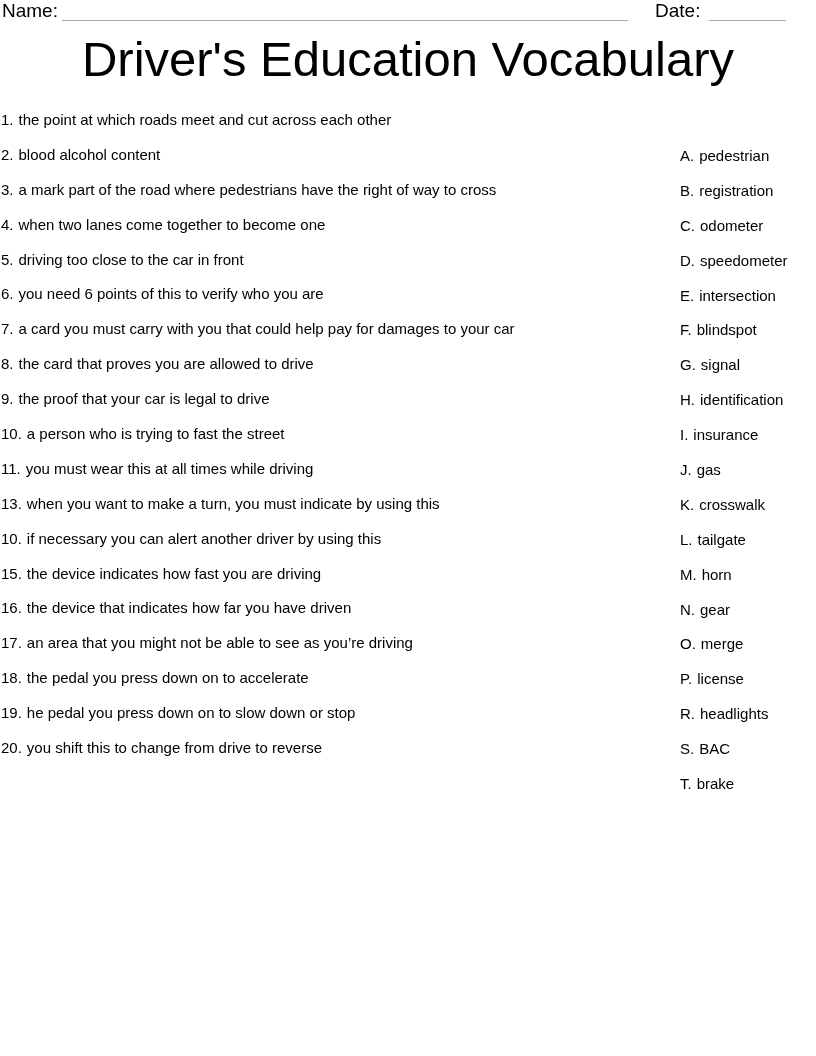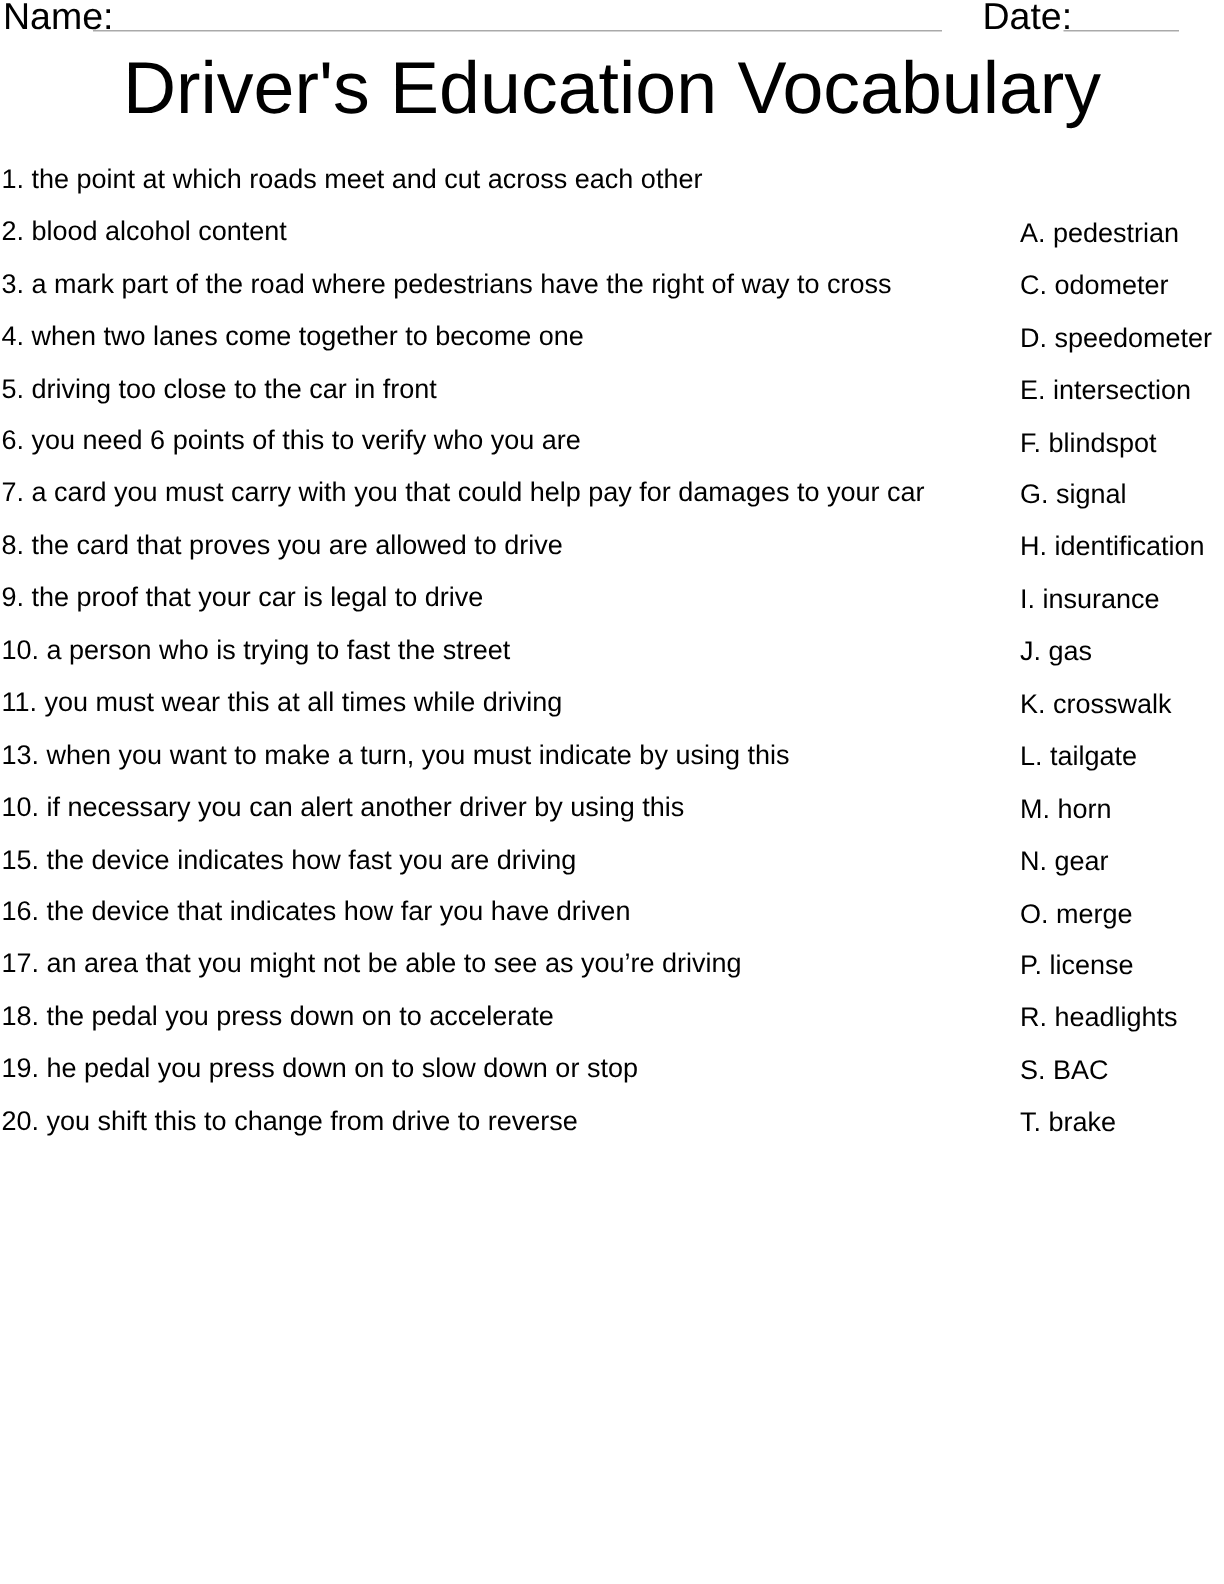--- a/index.html
+++ b/index.html
@@ -13,21 +13,21 @@
     height: 1056px;
     background: #ffffff;
     overflow: hidden;
     font-family: "Liberation Sans", sans-serif;
     color: #000000;
   }
   
   .header-label {
     position: absolute;
     top: 0;
-    font-size: 25px;
+    font-size: 19px;
     line-height: 22px;
     color: #000000;
   }
   .name-label { left: 2px; }
   .date-label { left: 655px; }
   .blank-line {
     position: absolute;
     top: 5px;
     height: 15px;
     border-bottom: 1.5px solid #aaaaaa;
@@ -53,21 +53,21 @@
     position: absolute;
     top: 110px;
     margin: 0;
     padding: 0;
     list-style: none;
   }
   .clues-list { left: 1px; width: 672px; }
   .word-bank-list { left: 680px; width: 135px; margin-top: 36px; }
   .row {
     height: 34.9px;
-    font-size: 18px;
+    font-size: 15px;
     line-height: 19px;
     white-space: nowrap;
   }
   .num, .letter {
     margin-right: 5px;
   }
 </style>
 </head>
 <body>
 
@@ -98,20 +98,21 @@
       <li class="row"><span class="num">15.</span><span>the device indicates how fast you are driving</span></li>
       <li class="row"><span class="num">16.</span><span>the device that indicates how far you have driven</span></li>
       <li class="row"><span class="num">17.</span><span>an area that you might not be able to see as you’re driving</span></li>
       <li class="row"><span class="num">18.</span><span>the pedal you press down on to accelerate</span></li>
       <li class="row"><span class="num">19.</span><span>he pedal you press down on to slow down or stop</span></li>
       <li class="row"><span class="num">20.</span><span>you shift this to change from drive to reverse</span></li>
     </ol>
 
   <ol class="list word-bank-list">
       <li class="row"><span class="letter">A.</span><span>pedestrian</span></li>
+      <li class="row"><span class="letter">B.</span><span>registration</span></li>
       <li class="row"><span class="letter">C.</span><span>odometer</span></li>
       <li class="row"><span class="letter">D.</span><span>speedometer</span></li>
       <li class="row"><span class="letter">E.</span><span>intersection</span></li>
       <li class="row"><span class="letter">F.</span><span>blindspot</span></li>
       <li class="row"><span class="letter">G.</span><span>signal</span></li>
       <li class="row"><span class="letter">H.</span><span>identification</span></li>
       <li class="row"><span class="letter">I.</span><span>insurance</span></li>
       <li class="row"><span class="letter">J.</span><span>gas</span></li>
       <li class="row"><span class="letter">K.</span><span>crosswalk</span></li>
       <li class="row"><span class="letter">L.</span><span>tailgate</span></li>

